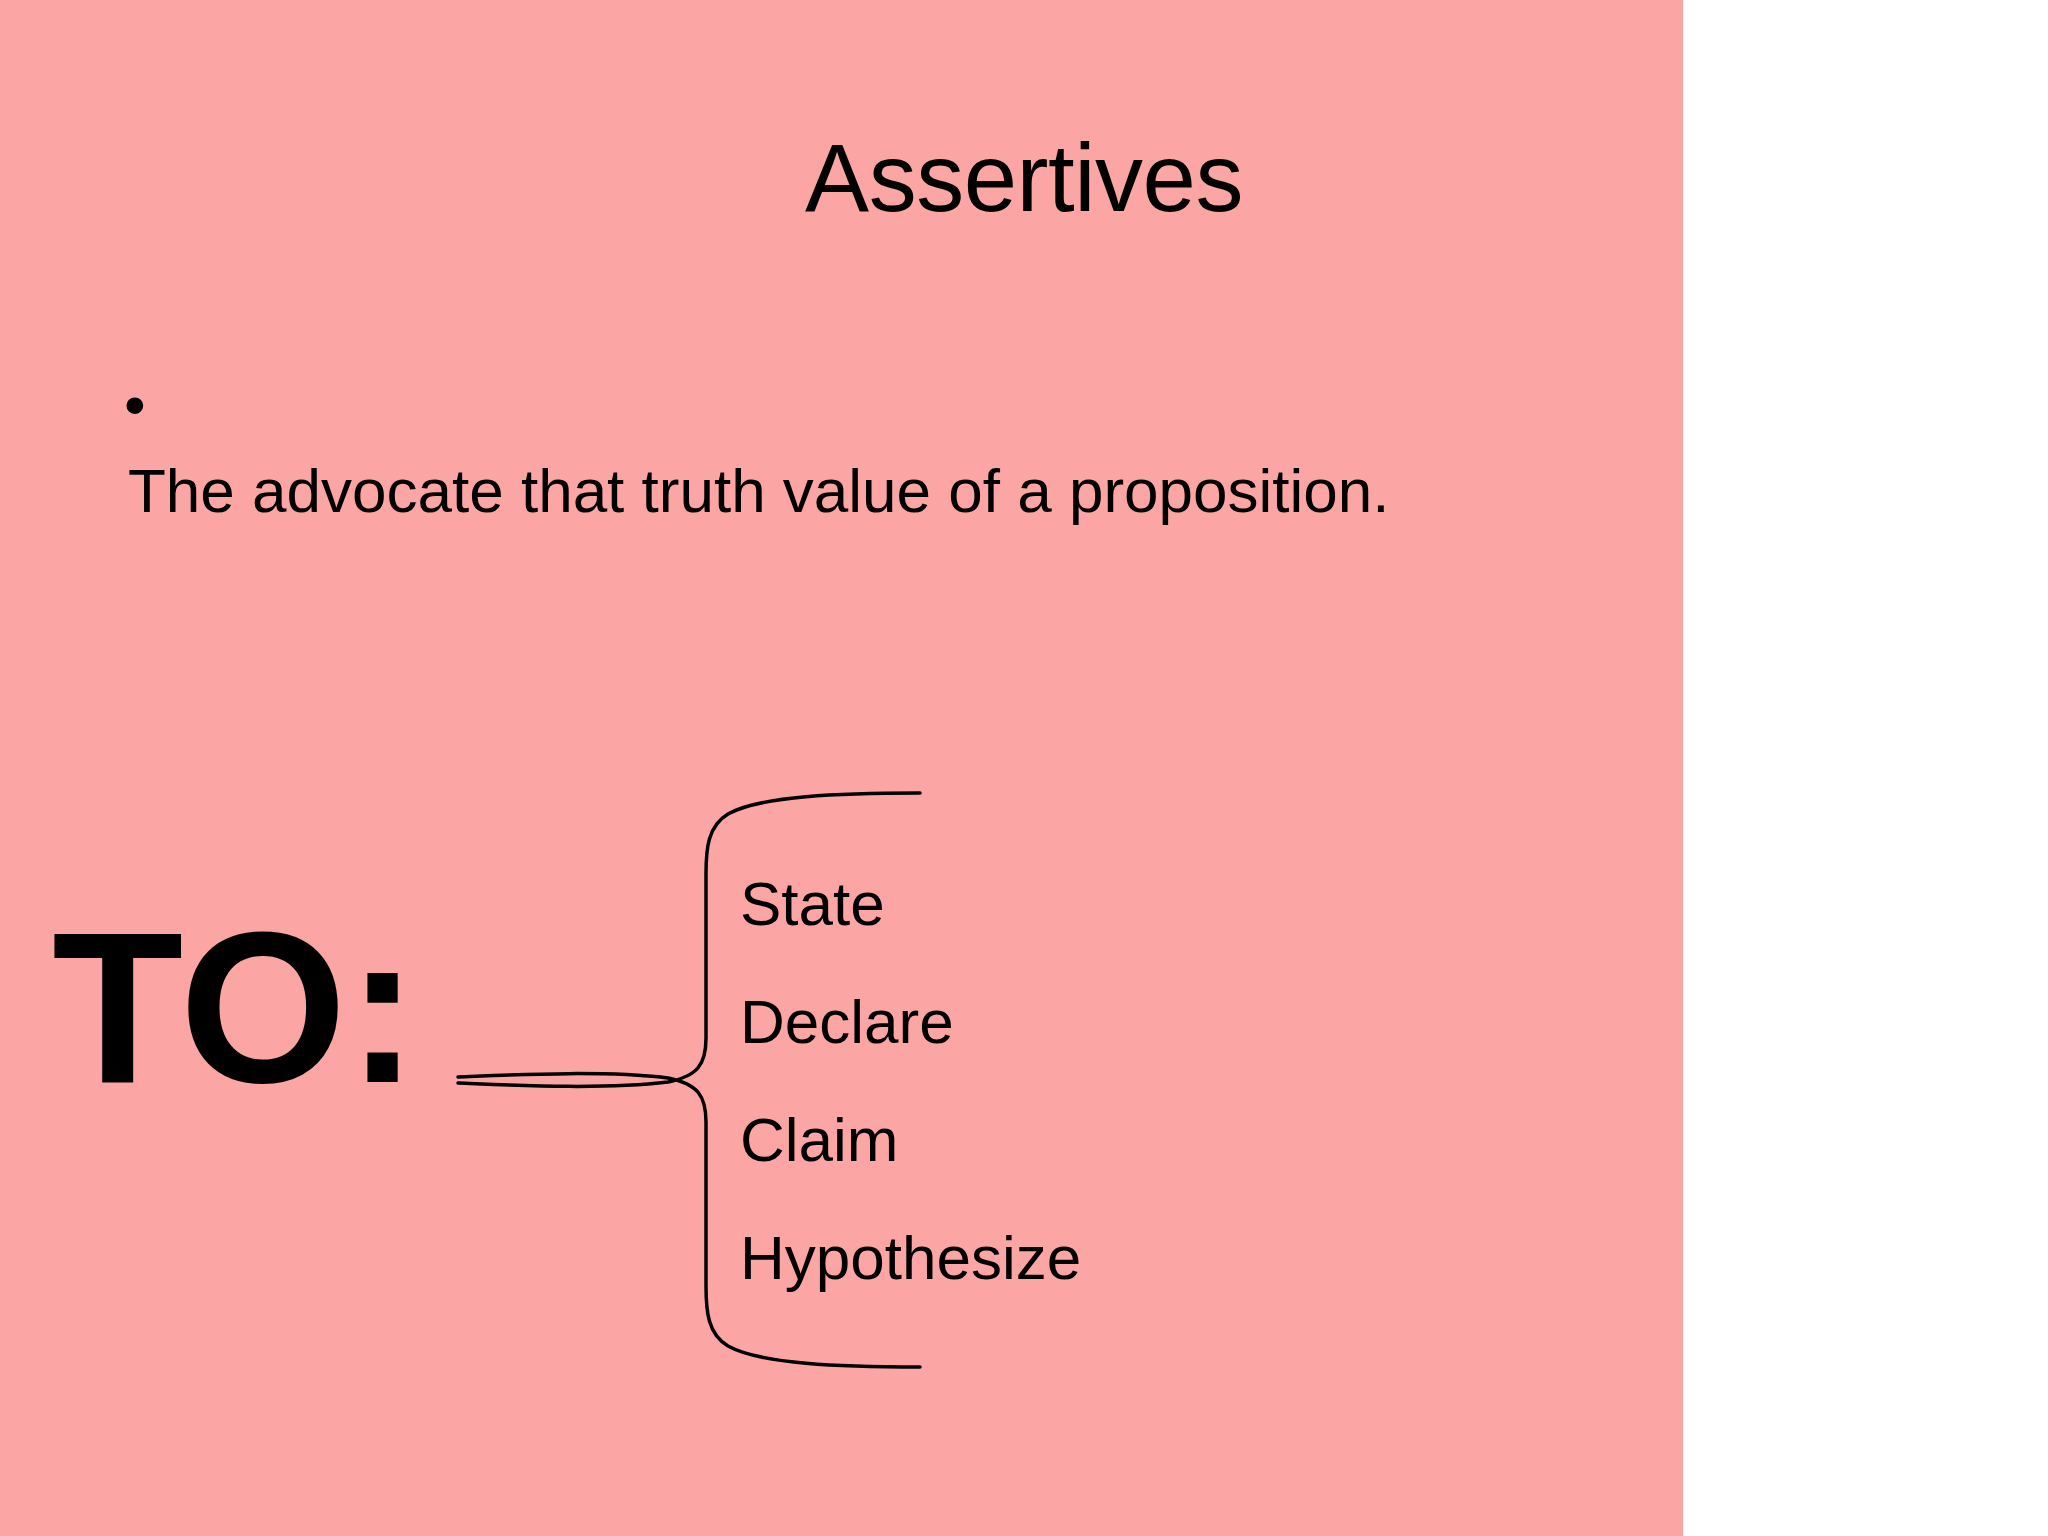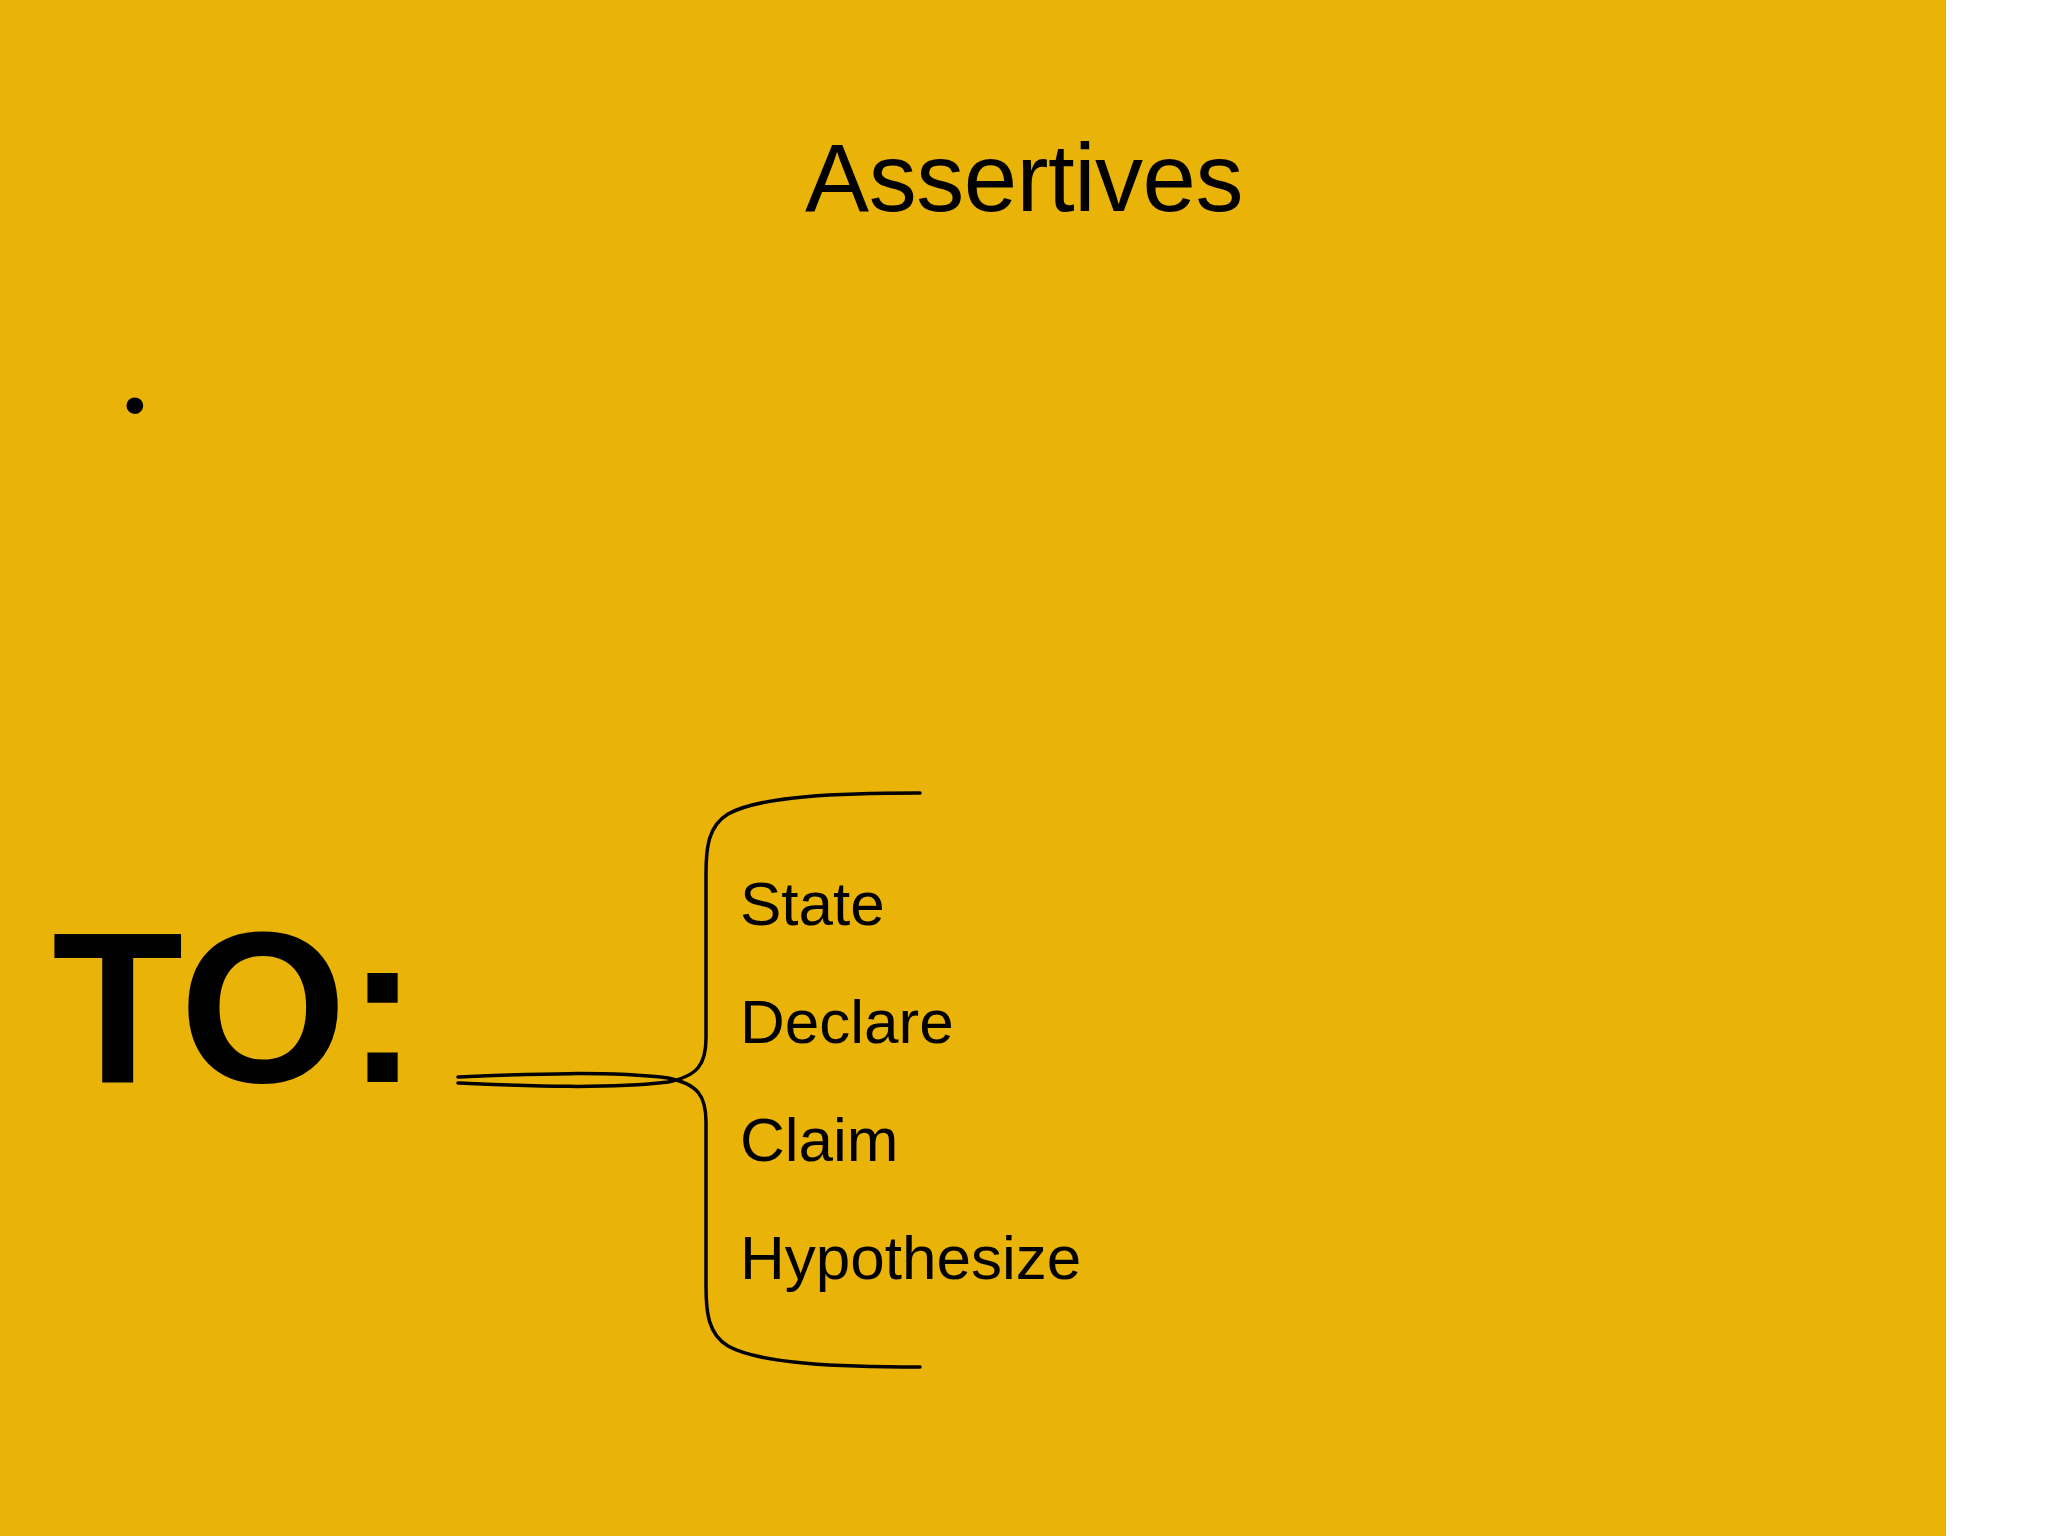--- a/index.html
+++ b/index.html
@@ -7,23 +7,23 @@
     margin: 0;
     padding: 0;
     background: #ffffff;
   }
   body {
     font-family: "Liberation Sans", sans-serif;
     color: #000000;
   }
   .slide {
     position: relative;
-    width: 1946px;
+    width: 1683px;
     height: 1536px;
-    background: #eab308;
+    background: #fca5a5;
     overflow: hidden;
   }
 
   
   .slide-title {
     position: absolute;
     left: 0;
     top: 128px;
     width: 2048px;
     text-align: center;
@@ -124,20 +124,23 @@
   <div class="slide-title">Assertives</div>
 
   <div class="body-block">
 
     <div class="bullet-line">
       <span class="bullet-dot">•</span>
     </div>
 
     <span class="spacer-line"></span>
 
+    <div class="plain-line">
+      <span>The advocate that truth value of a proposition.</span>
+    </div>
 
   </div>
 
   <div class="to-label">TO:</div>
 
   <div class="brace-wrap">
     <svg viewBox="0 0 500 620" xmlns="http://www.w3.org/2000/svg" aria-hidden="true">
 
       <path d="M 480 23
                C 400 23, 320 26, 288 44

